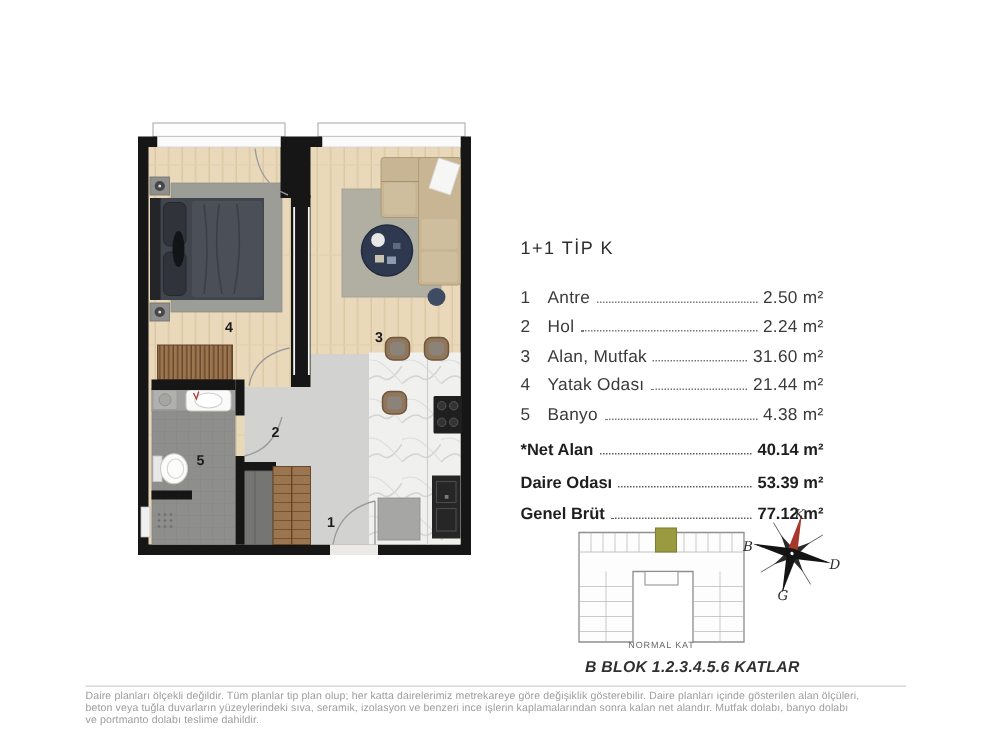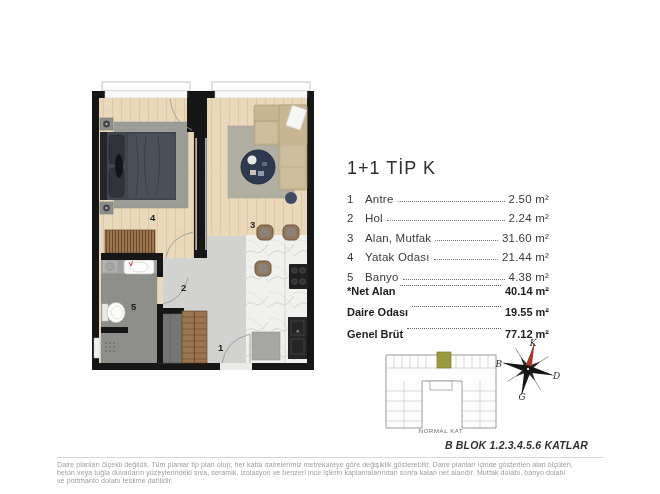--- a/index.html
+++ b/index.html
@@ -1,35 +1,35 @@
 <!DOCTYPE html>
 <html><head>
 <meta charset="utf-8">
 <style>
   html,body{margin:0;padding:0;background:#ffffff;}
   .stage{position:relative;width:660px;height:494px;background:#ffffff;overflow:hidden;
          font-family:"Liberation Sans",sans-serif;}
   .abs{position:absolute;}
 
   
-  .unit-title{left:347px;top:158px;font-size:18px;font-weight:500;letter-spacing:1px;color:#2e2e2e;}
+  .unit-title{left:347px;top:158px;font-size:12px;font-weight:500;letter-spacing:1px;color:#2e2e2e;}
   .rooms{left:347px;top:185px;width:202px;}
   .room-row{display:flex;align-items:flex-end;height:19.6px;font-size:11.5px;color:#3a3a3a;letter-spacing:.2px;}
   .room-row .num{width:18px;flex:none;}
   .room-row .name,.room-row .val{white-space:nowrap;}
   .dots{flex:1;border-bottom:1.6px dotted #787878;margin:0 4px 3px 4px;height:0;}
   .summary{left:347px;top:285px;width:202px;}
-  .sum-row{display:flex;align-items:flex-start;height:21.4px;font-size:11px;font-weight:bold;color:#1e1e1e;}
+  .sum-row{display:flex;align-items:flex-end;height:21.4px;font-size:11px;font-weight:bold;color:#1e1e1e;}
   .sum-row .dots{border-bottom:1.6px dotted #5c5c5c;}
   .sum-row .val{font-weight:bold;white-space:nowrap;}
 
   .keyplan{left:384px;top:351px;}
   .keyplan-caption{left:384px;top:428px;width:114px;text-align:center;font-size:6px;
                    letter-spacing:.6px;color:#6a6a68;}
-  .block-label{left:390px;top:439px;width:198px;text-align:right;font-size:10.5px;font-weight:bold;
+  .block-label{left:390px;top:439px;width:198px;font-size:10.5px;font-weight:bold;
                font-style:italic;color:#303030;letter-spacing:.2px;}
   .compass{left:495px;top:336px;}
 
   .footer{left:57px;top:457px;width:547px;border-top:1px solid #d8d8d6;padding-top:2.5px;
           font-size:7px;line-height:8.3px;color:#9c9c9c;letter-spacing:.1px;}
 
   .plan-num{font-weight:bold;font-size:9.5px;fill:#1c1c1c;font-family:"Liberation Sans",sans-serif;}
   .compass-letter{font-family:"DejaVu Serif",serif;font-style:italic;font-size:9px;fill:#2b2b2b;}
 </style>
 </head>
@@ -248,21 +248,21 @@
 
   <div class="abs summary">
     <div class="sum-row">
       <span>*Net Alan</span>
       <span class="dots"></span>
       <span class="val">40.14 m²</span>
     </div>
     <div class="sum-row">
       <span>Daire Odası</span>
       <span class="dots"></span>
-      <span class="val">19.55 m²</span>
+      <span class="val">53.39 m²</span>
     </div>
     <div class="sum-row">
       <span>Genel Brüt</span>
       <span class="dots"></span>
       <span class="val">77.12 m²</span>
     </div>
   </div>
 
   <svg class="abs keyplan" width="114" height="78" viewBox="0 0 112 78">
     <path d="M1 4 H111 V77 H77 V30 H37 V77 H1 Z" fill="#fdfdfd" stroke="#8f8f8d" stroke-width="0.9"></path>

